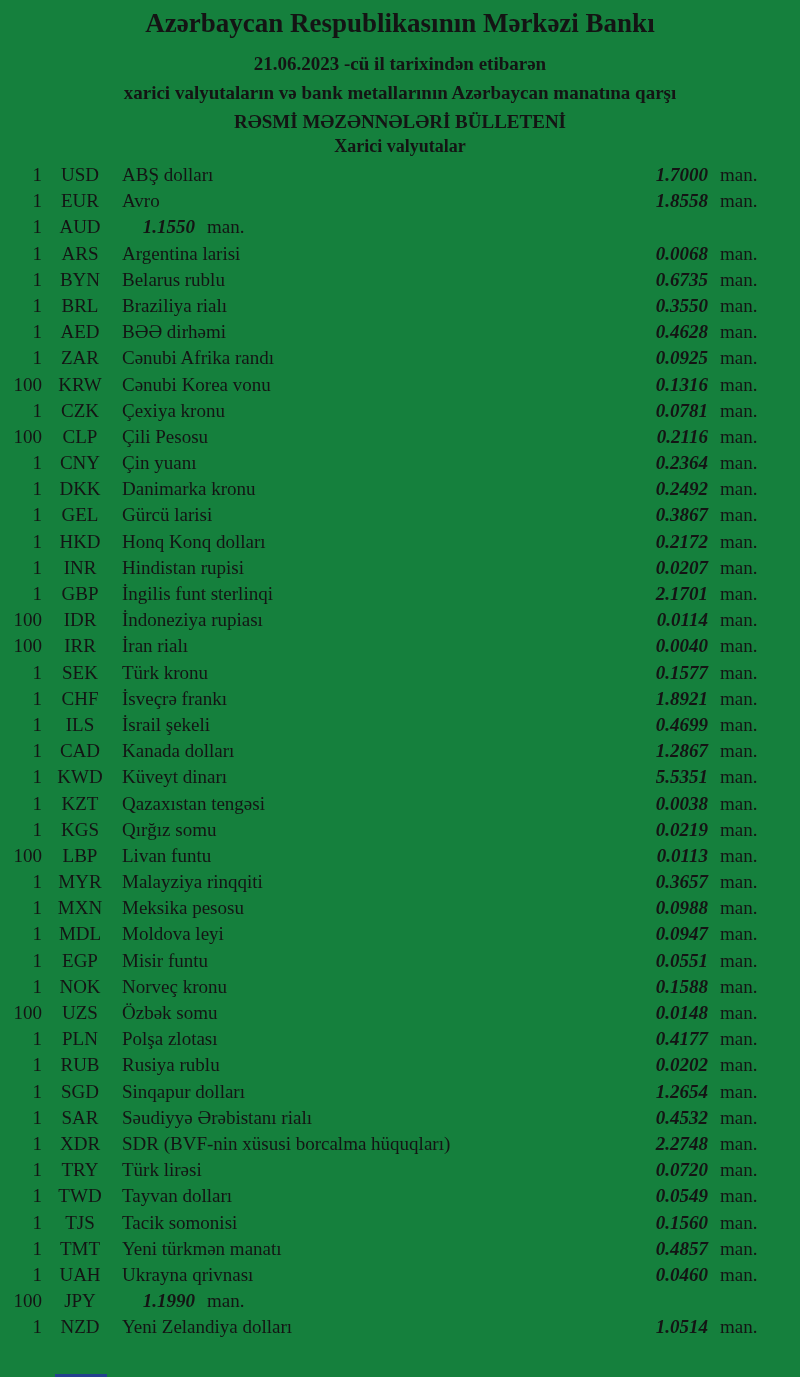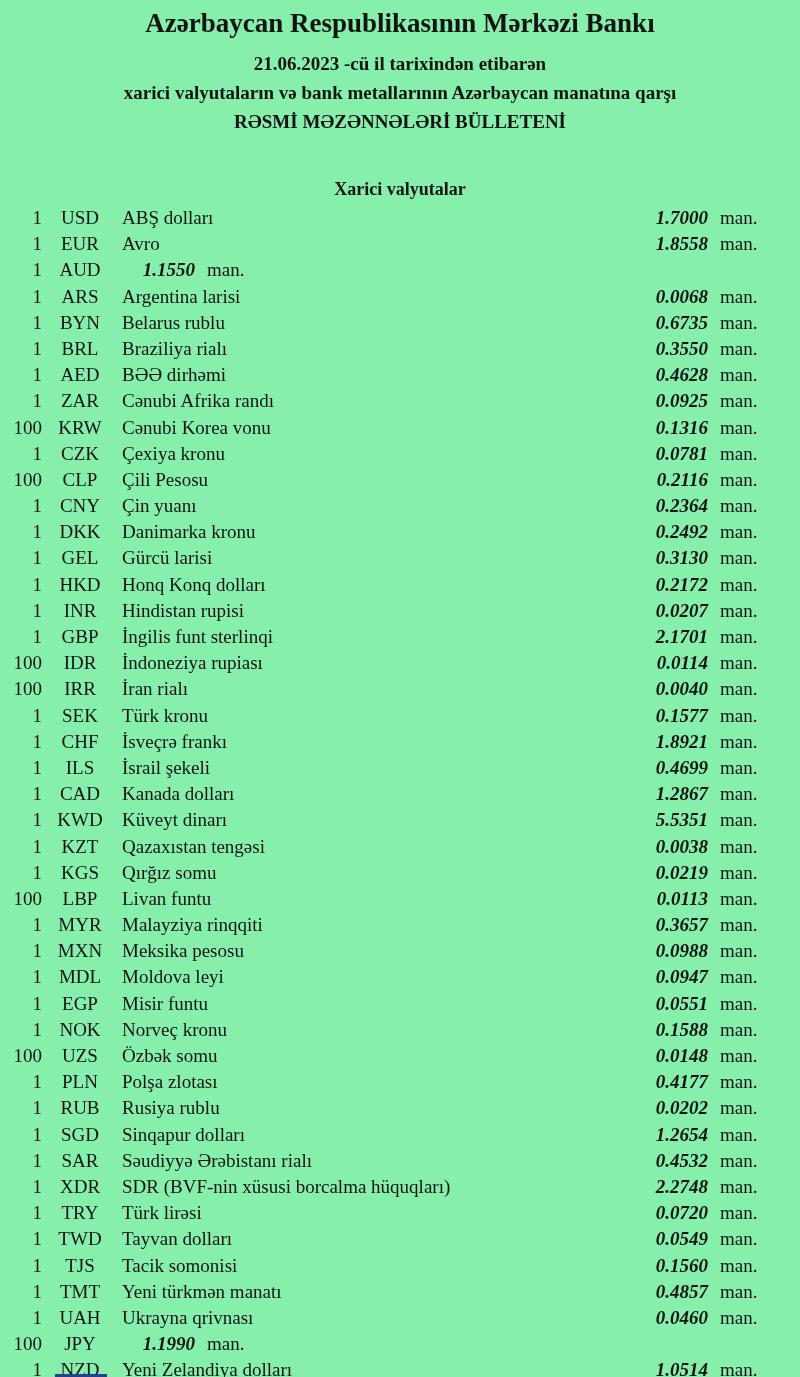--- a/index.html
+++ b/index.html
@@ -4,21 +4,21 @@
 <style>
   html, body {
     margin: 0;
     padding: 0;
     background: #ffffff;
   }
   .page {
     position: relative;
     width: 800px;
     height: 1377px;
-    background: #86efac;
+    background: #15803d;
     font-family: "Liberation Serif", serif;
     color: #141414;
     overflow: hidden;
   }
   .header {
     text-align: center;
     padding-top: 8px;
   }
   .page-title {
     font-size: 27px;
@@ -28,21 +28,20 @@
   }
   .sub-line {
     font-size: 19px;
     font-weight: bold;
     line-height: 29px;
   }
   .section-title {
     text-align: center;
     font-size: 18px;
     font-weight: bold;
-    margin-top: 43px;
     margin-bottom: 5px;
   }
   .rates-table {
     width: 100%;
   }
   .row {
     display: flex;
     align-items: baseline;
     height: 26.2px;
     font-size: 19px;
@@ -203,21 +202,21 @@
     <span class="code">DKK</span>
     <span class="name">Danimarka kronu</span>
     <span class="rate">0.2492</span>
     <span class="unit">man.</span>
   </div>
 
   <div class="row">
     <span class="qty">1</span>
     <span class="code">GEL</span>
     <span class="name">Gürcü larisi</span>
-    <span class="rate">0.3130</span>
+    <span class="rate">0.3867</span>
     <span class="unit">man.</span>
   </div>
 
   <div class="row">
     <span class="qty">1</span>
     <span class="code">HKD</span>
     <span class="name">Honq Konq dolları</span>
     <span class="rate">0.2172</span>
     <span class="unit">man.</span>
   </div>

